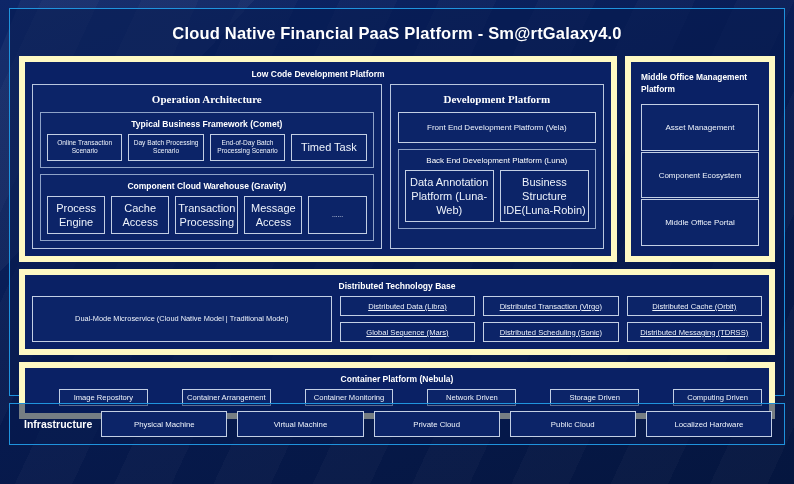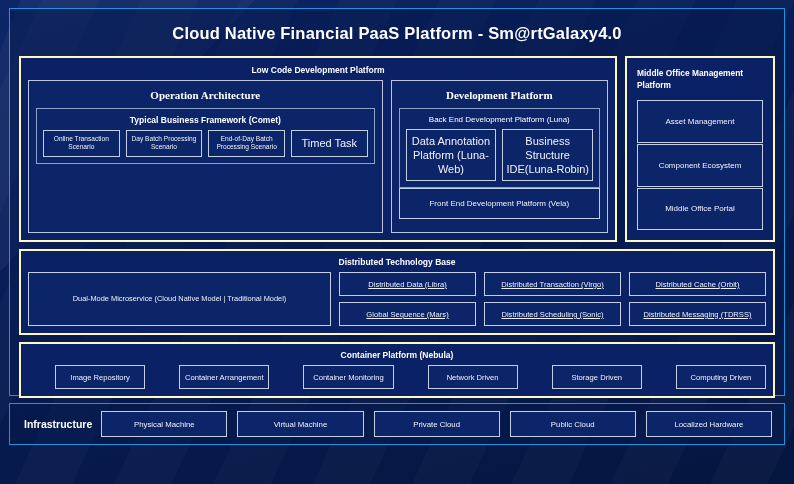--- a/index.html
+++ b/index.html
@@ -49,21 +49,21 @@
     flex-direction: column;
     gap: 7px;
   }
 
   
   .frame-outer {
     border: 1px solid #1f93dd;
     background: rgba(6, 26, 78, 0.55);
   }
   .frame-cyan {
-    border: 2px solid #fef9c3;
+    border: 6px solid #fef9c3;
     background: #0a2165;
   }
   .frame-grey {
     border: 1px solid #8fa3c8;
     background: #0c2468;
   }
   .frame-light {
     border: 1px solid #b9c6de;
     background: #0c2468;
   }
@@ -354,34 +354,44 @@
               <div class="sub-block frame-grey">
                 <div class="sub-title">Typical Business Framework (Comet)</div>
                 <div class="chip-row">
                   <div class="chip">Online Transaction Scenario</div>
                   <div class="chip">Day Batch Processing Scenario</div>
                   <div class="chip">End-of-Day Batch Processing Scenario</div>
                   <div class="chip big">Timed Task</div>
                 </div>
               </div>
 
+              <div class="sub-block frame-grey">
+                <div class="sub-title">Component Cloud Warehouse (Gravity)</div>
+                <div class="chip-row">
+                  <div class="chip big">Process Engine</div>
+                  <div class="chip big">Cache Access</div>
+                  <div class="chip big">Transaction Processing</div>
+                  <div class="chip big">Message Access</div>
+                  <div class="chip">......</div>
+                </div>
+              </div>
             </div>
 
             <div id="development-platform" class="col-card frame-light">
               <div class="col-title">Development Platform</div>
+
+              <div id="dev-front">Front End Development Platform (Vela)</div>
 
               <div id="dev-back">
                 <div id="dev-back-title">Back End Development Platform (Luna)</div>
                 <div class="chip-row">
                   <div class="chip big">Data Annotation Platform (Luna-Web)</div>
                   <div class="chip big">Business Structure IDE(Luna-Robin)</div>
                 </div>
               </div>
-
-              <div id="dev-front">Front End Development Platform (Vela)</div>
             </div>
 
           </div>
         </div>
 
         <aside id="middle-office" class="frame-cyan">
           <div id="middle-office-title">Middle Office Management Platform</div>
           <div id="middle-office-items">
             <div class="mo-chip">Asset Management</div>
             <div class="mo-chip">Component Ecosystem</div>

